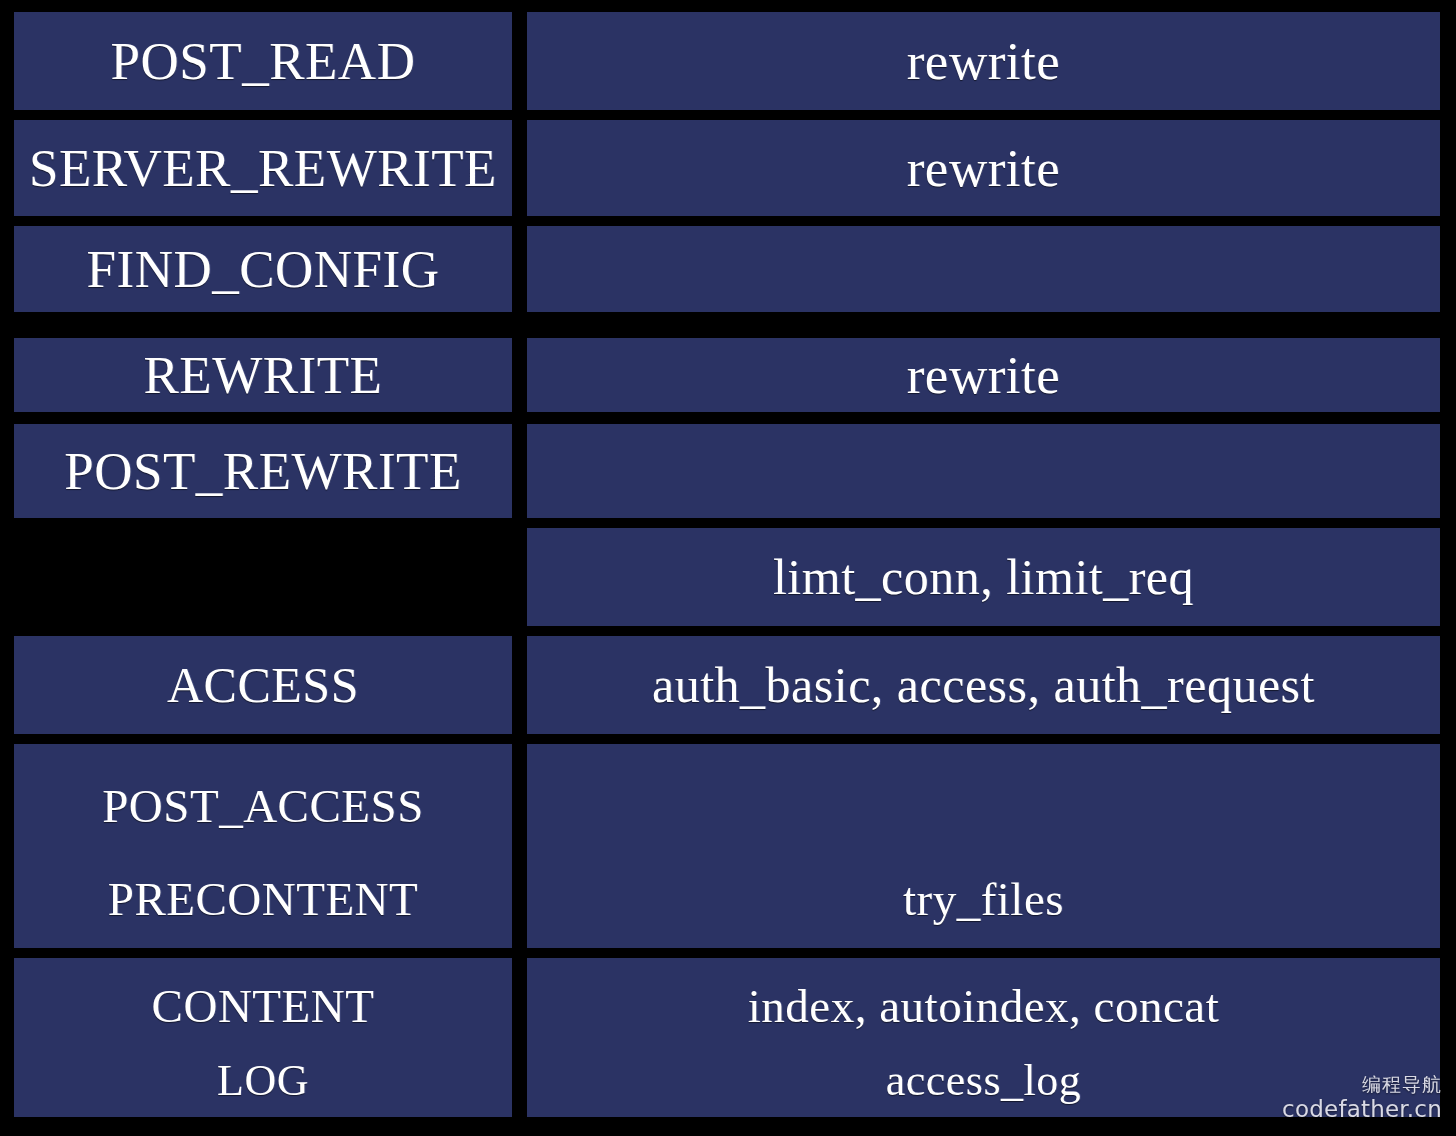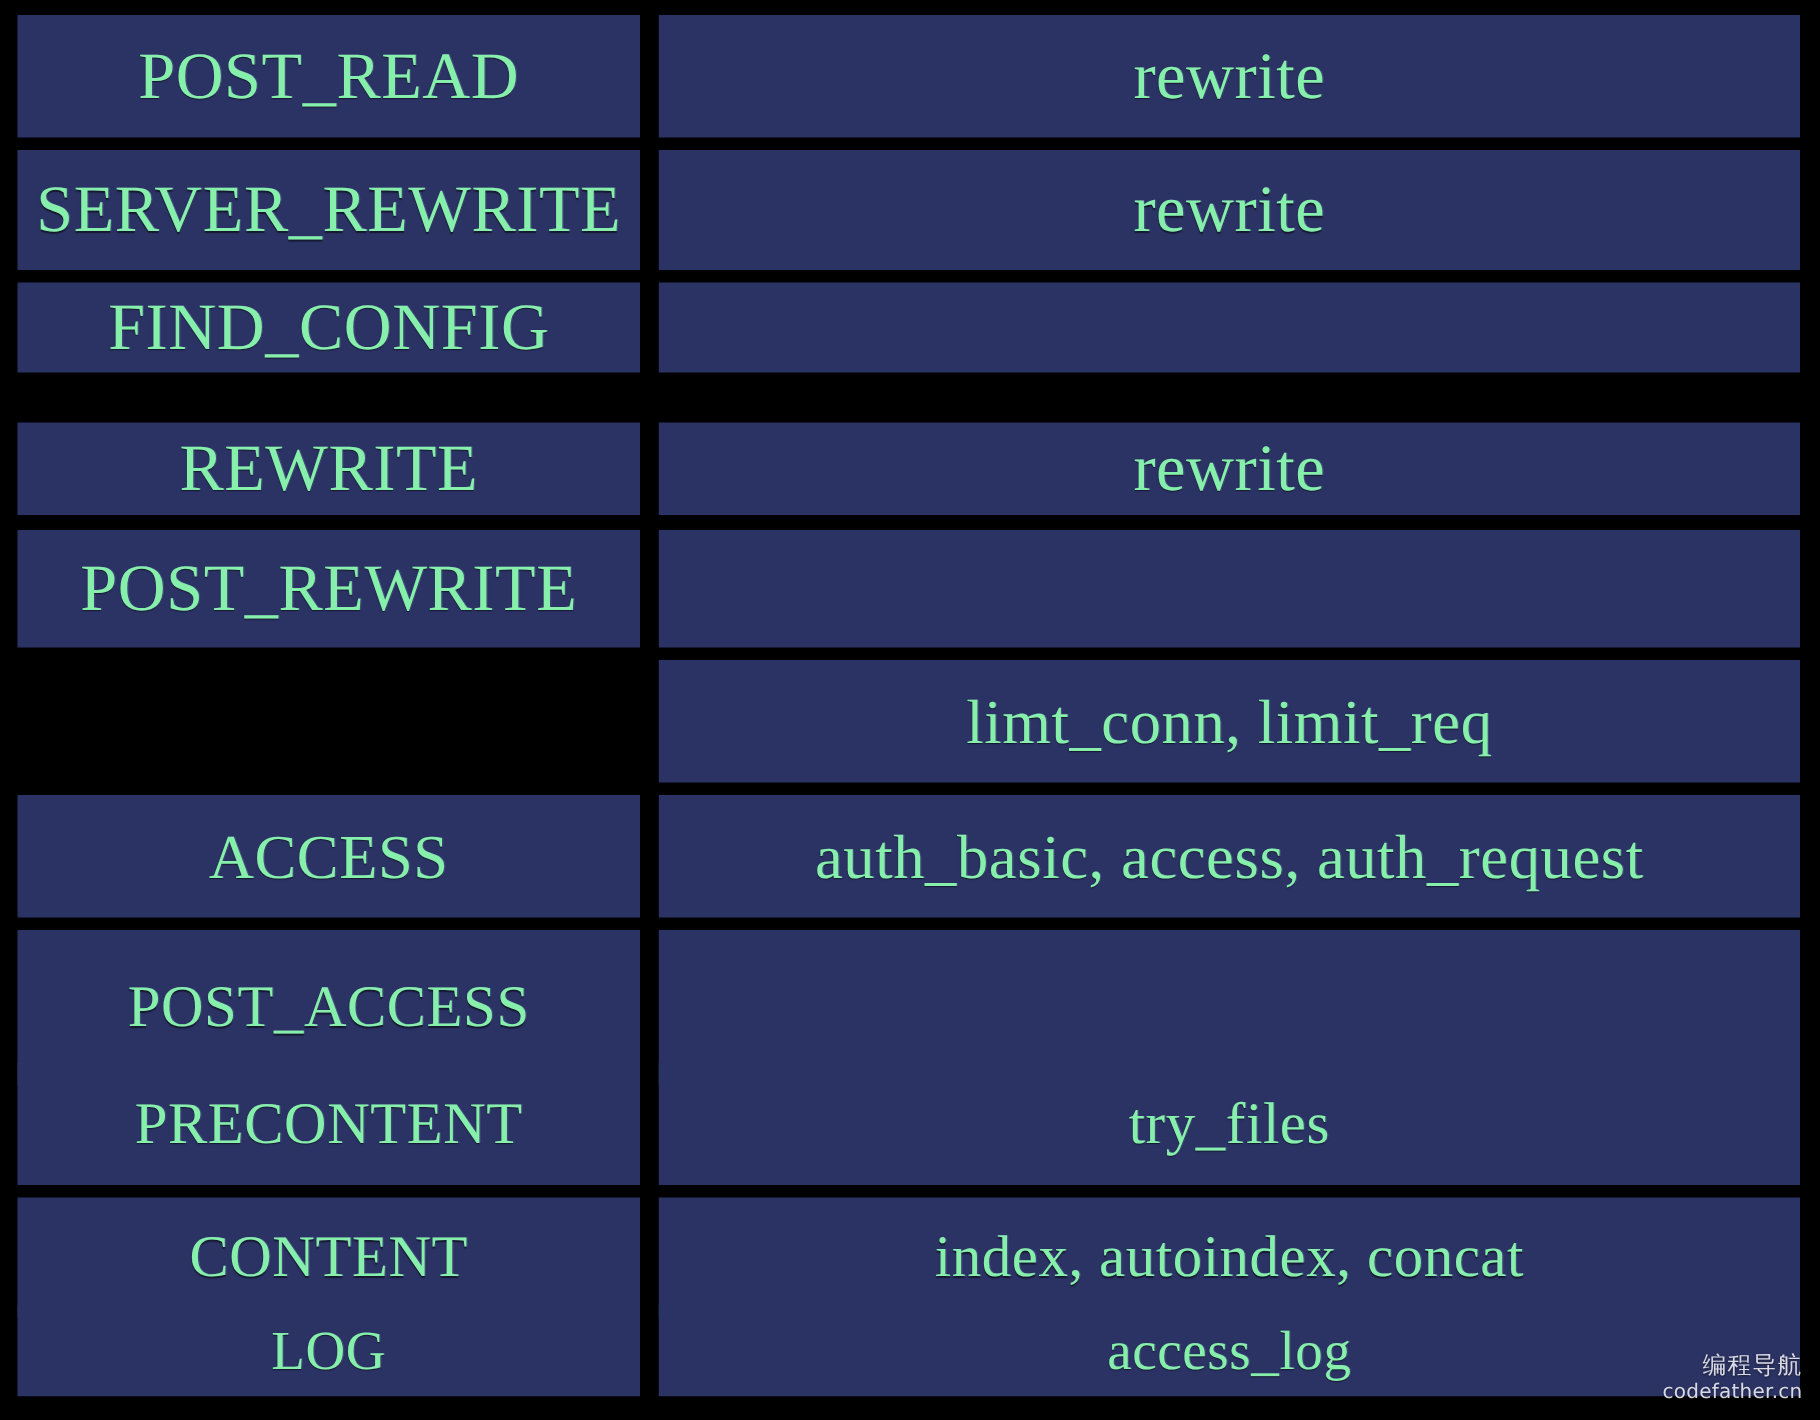--- a/index.html
+++ b/index.html
@@ -28,21 +28,21 @@
     left: 0;
     width: 1456px;
     display: block;
   }
 
   .cell {
     position: absolute;
     top: 0;
     height: 100%;
     background: #2b3364;
-    color: #86efac;
+    color: #ffffff;
     display: flex;
     align-items: center;
     justify-content: center;
     text-align: center;
     box-sizing: border-box;
     overflow: hidden;
     white-space: nowrap;
     text-shadow: 0 1px 1px rgba(0,0,0,0.55), 1px 0 0 rgba(120,130,190,0.35);
     letter-spacing: 0.5px;
   }
@@ -75,21 +75,21 @@
     bottom: 14px;
     text-align: right;
     color: #e8e8f0;
     opacity: 0.92;
     font-family: "DejaVu Sans", "Liberation Sans", sans-serif;
     line-height: 1.15;
     pointer-events: none;
     text-shadow: 0 1px 2px rgba(0,0,0,0.6);
   }
   #watermark .wm-cn { font-size: 19px; display: block; letter-spacing: 1px; }
-  #watermark .wm-en { font-size: 16px; display: block; letter-spacing: 0.2px; }
+  #watermark .wm-en { font-size: 23px; display: block; letter-spacing: 0.2px; }
 </style>
 </head>
 <body>
 
 <div id="phase-table">
     <div class="table-row fs-xl" style="top: 12px; height: 98px;">
       <div class="cell cell-phase">
         <span class="cell-text">POST_READ</span>
       </div>
       <div class="cell cell-modules">
@@ -97,21 +97,21 @@
       </div>
     </div>
     <div class="table-row fs-xl" style="top: 120px; height: 96px;">
       <div class="cell cell-phase">
         <span class="cell-text">SERVER_REWRITE</span>
       </div>
       <div class="cell cell-modules">
         <span class="cell-text">rewrite</span>
       </div>
     </div>
-    <div class="table-row fs-xl" style="top: 226px; height: 72px; border-radius: 19px;">
+    <div class="table-row fs-xl" style="top: 226px; height: 86px; border-radius: 19px;">
       <div class="cell cell-phase">
         <span class="cell-text">FIND_CONFIG</span>
       </div>
       <div class="cell cell-modules">
         <span class="cell-text"></span>
       </div>
     </div>
     <div class="table-row fs-xl" style="top: 338px; height: 74px;">
       <div class="cell cell-phase">
         <span class="cell-text">REWRITE</span>

